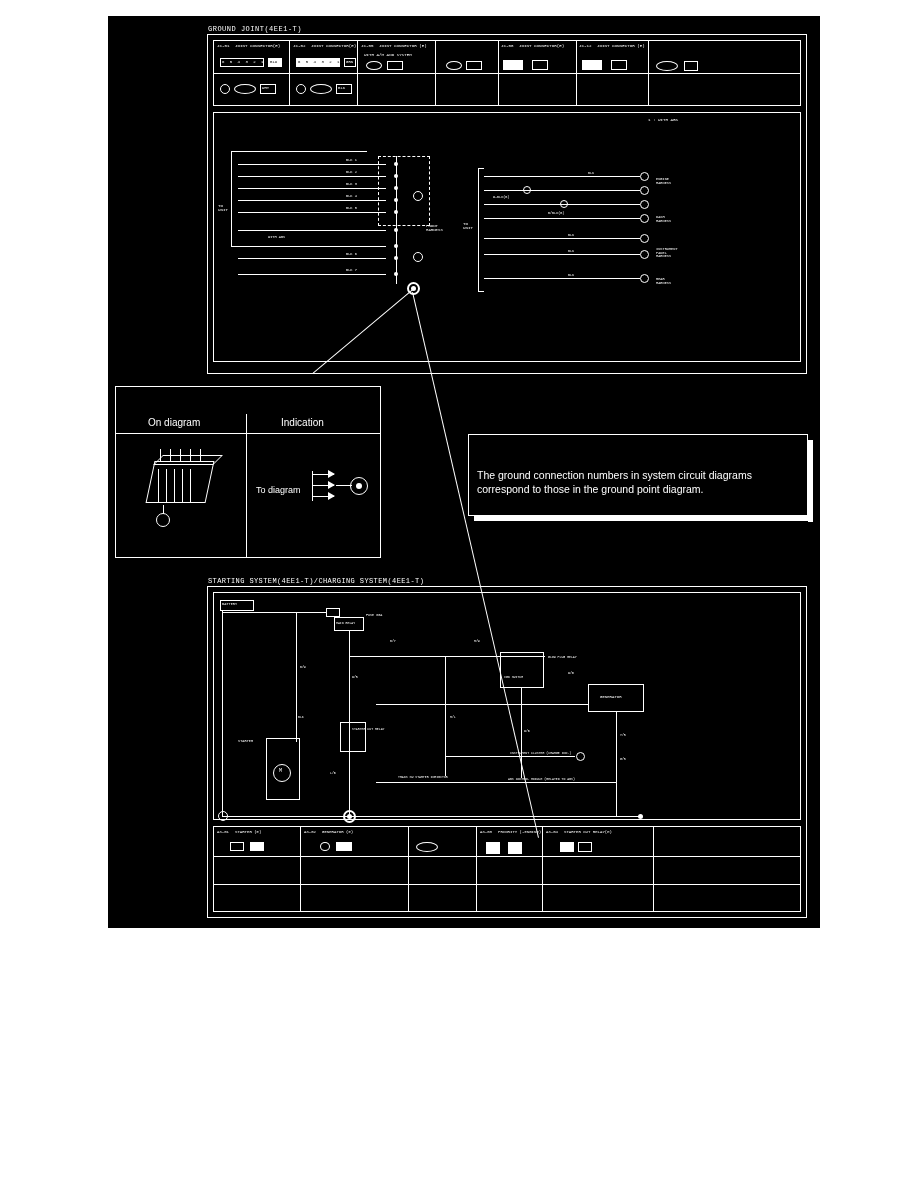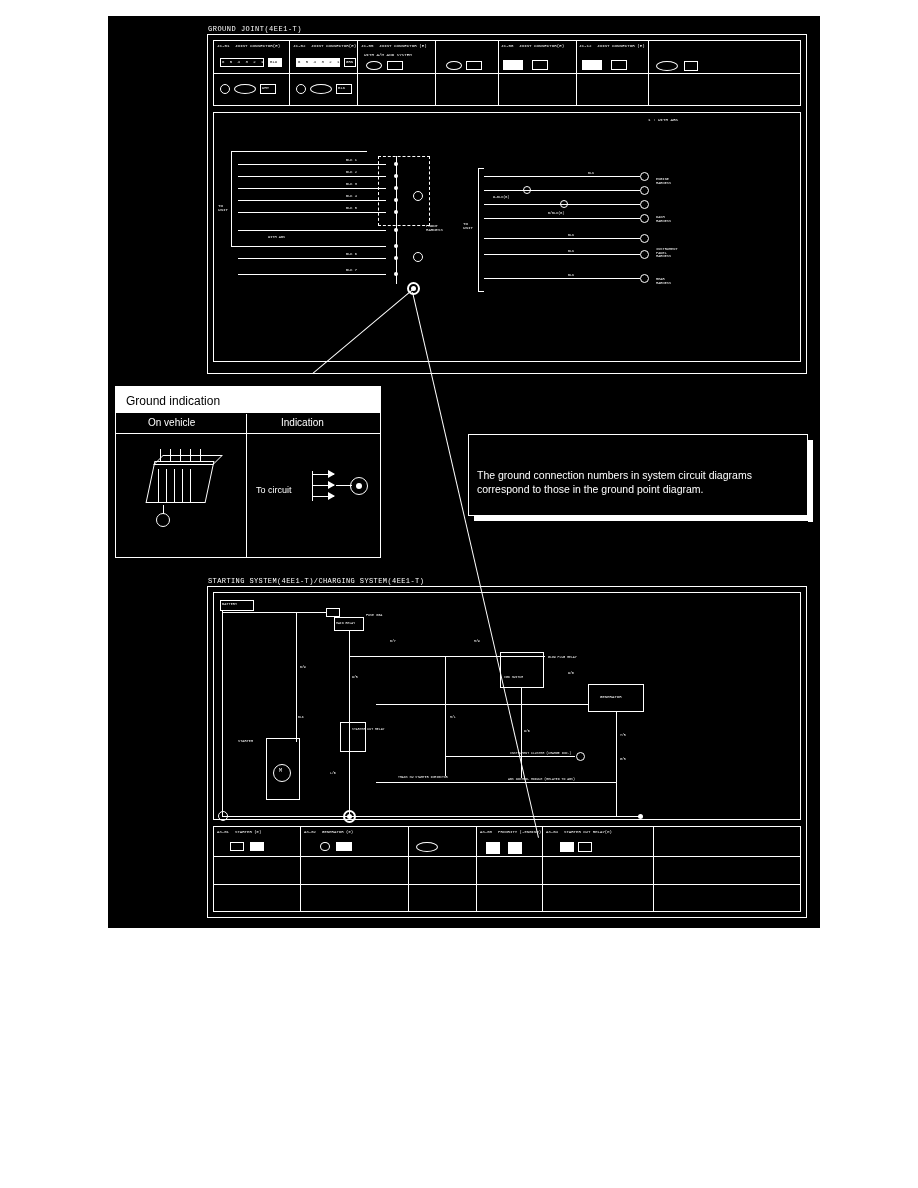--- a/index.html
+++ b/index.html
@@ -326,46 +326,43 @@
   <div class="lbl" style="left:440px;top:196px;font-size:3.4px;">B/BLK(B)</div>
   <div class="lbl" style="left:480px;top:156px;font-size:3.4px;">BLK</div>
   <div class="lbl" style="left:460px;top:218px;font-size:3.4px;">BLK</div>
   <div class="lbl" style="left:460px;top:234px;font-size:3.4px;">BLK</div>
   <div class="lbl" style="left:460px;top:258px;font-size:3.4px;">BLK</div>
 
   <div class="circ" style="left:415px;top:170px;width:8px;height:8px;"></div>
   <div class="circ" style="left:452px;top:184px;width:8px;height:8px;"></div>
 
   <div id="legend">
-    <div id="legend-hd">
-      <span>Ground indication</span>
-    </div>
     <div class="hline" style="left:0;top:46px;width:264px;"></div>
     <div class="vline" style="left:130px;top:27px;height:144px;"></div>
-    <div class="legend-col-lbl" style="left:32px;top:30px;">On vehicle</div>
+    <div class="legend-col-lbl" style="left:32px;top:30px;">On diagram</div>
     <div class="legend-col-lbl" style="left:165px;top:30px;text-align:right;">Indication</div>
 
     <div style="position:absolute;left:28px;top:62px;width:72px;height:58px;">
       <div style="position:absolute;left:6px;top:12px;width:60px;height:42px;border:1px solid #fff;box-sizing:border-box;transform:skewX(-12deg);"></div>
       <div style="position:absolute;left:14px;top:6px;width:60px;height:10px;border:1px solid #fff;box-sizing:border-box;transform:skewX(-45deg);"></div>
       <div style="position:absolute;left:16px;top:0px;width:1px;height:12px;background:#fff;"></div>
       <div style="position:absolute;left:26px;top:0px;width:1px;height:12px;background:#fff;"></div>
       <div style="position:absolute;left:36px;top:0px;width:1px;height:12px;background:#fff;"></div>
       <div style="position:absolute;left:46px;top:0px;width:1px;height:12px;background:#fff;"></div>
       <div style="position:absolute;left:56px;top:0px;width:1px;height:12px;background:#fff;"></div>
       <div style="position:absolute;left:14px;top:20px;width:1px;height:34px;background:#fff;"></div>
       <div style="position:absolute;left:22px;top:20px;width:1px;height:34px;background:#fff;"></div>
       <div style="position:absolute;left:30px;top:20px;width:1px;height:34px;background:#fff;"></div>
       <div style="position:absolute;left:38px;top:20px;width:1px;height:34px;background:#fff;"></div>
       <div style="position:absolute;left:46px;top:20px;width:1px;height:34px;background:#fff;"></div>
     </div>
     <div class="circ" style="left:40px;top:126px;width:14px;height:14px;"></div>
     <div class="vline" style="left:47px;top:118px;height:9px;"></div>
 
-    <div class="legend-col-lbl" style="left:140px;top:98px;font-size:9px;">To circuit</div>
+    <div class="legend-col-lbl" style="left:140px;top:98px;font-size:9px;">To diagram</div>
     <div style="position:absolute;left:196px;top:76px;width:62px;height:48px;">
       <div style="position:absolute;left:0;top:8px;width:1px;height:30px;background:#fff;"></div>
       <div style="position:absolute;left:0;top:11px;width:22px;height:1px;background:#fff;"></div>
       <div style="position:absolute;left:0;top:22px;width:22px;height:1px;background:#fff;"></div>
       <div style="position:absolute;left:0;top:33px;width:22px;height:1px;background:#fff;"></div>
       <div style="position:absolute;left:16px;top:7px;width:0;height:0;border-left:7px solid #fff;border-top:4px solid transparent;border-bottom:4px solid transparent;"></div>
       <div style="position:absolute;left:16px;top:18px;width:0;height:0;border-left:7px solid #fff;border-top:4px solid transparent;border-bottom:4px solid transparent;"></div>
       <div style="position:absolute;left:16px;top:29px;width:0;height:0;border-left:7px solid #fff;border-top:4px solid transparent;border-bottom:4px solid transparent;"></div>
       <div style="position:absolute;left:24px;top:22px;width:16px;height:1px;background:#fff;"></div>
       <div style="position:absolute;left:38px;top:14px;width:18px;height:18px;border:1px solid #fff;border-radius:50%;box-sizing:border-box;"></div>

